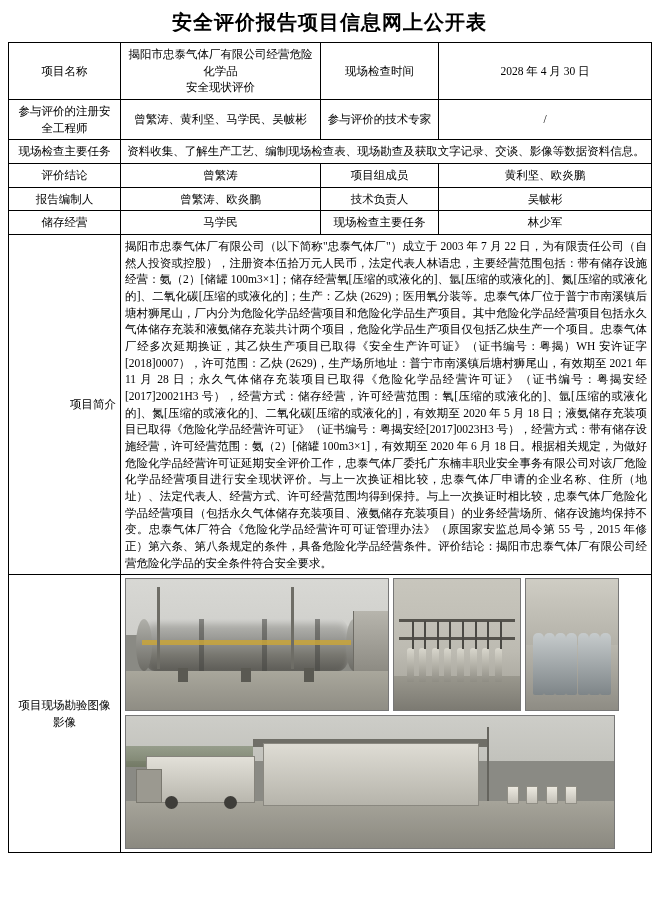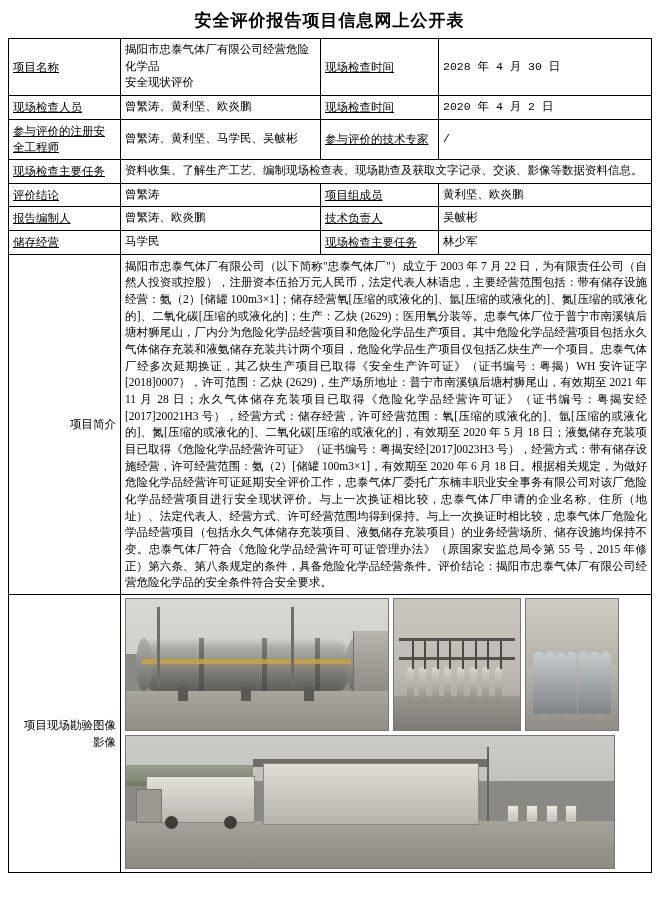--- a/index.html
+++ b/index.html
@@ -15,65 +15,63 @@
   }
   .page {
     width: 659px;
     height: 897px;
     box-sizing: border-box;
     padding: 6px 8px 0 8px;
     position: relative;
   }
   .doc-title {
     text-align: center;
-    font-size: 17px;
+    font-size: 20px;
     font-weight: bold;
     letter-spacing: 1px;
     margin: 3px 0 6px 0;
     font-family: "Liberation Sans", sans-serif;
   }
   table.main {
     border-collapse: collapse;
     width: 643px;
     table-layout: fixed;
   }
   table.main td {
     border: 1px solid #000;
     padding: 3px 4px;
     font-size: 11.5px;
     line-height: 1.45;
     vertical-align: middle;
   }
   td.label {
-    text-align: left;
+    text-align: center;
     width: 112px;
-    text-decoration: underline;
   }
   td.label-left {
-    text-align: left;
+    text-align: center;
     padding-left: 6px;
-    font-family: Liberation Mono, monospace;
   }
   .cell-multiline {
     white-space: pre-line;
   }
   td.intro {
     text-align: justify;
     vertical-align: top;
     line-height: 1.5;
     padding: 4px 5px;
     font-size: 11.3px;
     text-indent: 0;
   }
   td.intro-label {
     text-align: right;
     vertical-align: middle;
   }
   td.photos-label {
-    text-align: right;
+    text-align: center;
     vertical-align: middle;
     width: 112px;
   }
   td.photos {
     padding: 4px 4px;
     vertical-align: top;
   }
   .photo-grid {
     display: flex;
     flex-direction: column;
@@ -234,26 +232,20 @@
       <col style="width:118px">
       <col style="width:213px">
     </colgroup>
     <tbody>
       <tr>
         <td class="label">项目名称</td>
         <td class="label-left cell-multiline">揭阳市忠泰气体厂有限公司经营危险化学品
 安全现状评价</td>
         <td class="label">现场检查时间</td>
         <td class="label-left">2028 年 4 月 30 日</td>
-      </tr>
-      <tr>
-        <td class="label">现场检查人员</td>
-        <td class="label-left">曾繁涛、黄利坚、欧炎鹏</td>
-        <td class="label">现场检查时间</td>
-        <td class="label-left">2020 年 4 月 2 日</td>
       </tr>
       <tr>
         <td class="label">参与评价的注册安全工程师</td>
         <td class="label-left cell-multiline">曾繁涛、黄利坚、马学民、吴帔彬</td>
         <td class="label">参与评价的技术专家</td>
         <td class="label-left">/</td>
       </tr>
       <tr>
         <td class="label">现场检查主要任务</td>
         <td class="label-left" colspan="3">资料收集、了解生产工艺、编制现场检查表、现场勘查及获取文字记录、交谈、影像等数据资料信息。</td>

